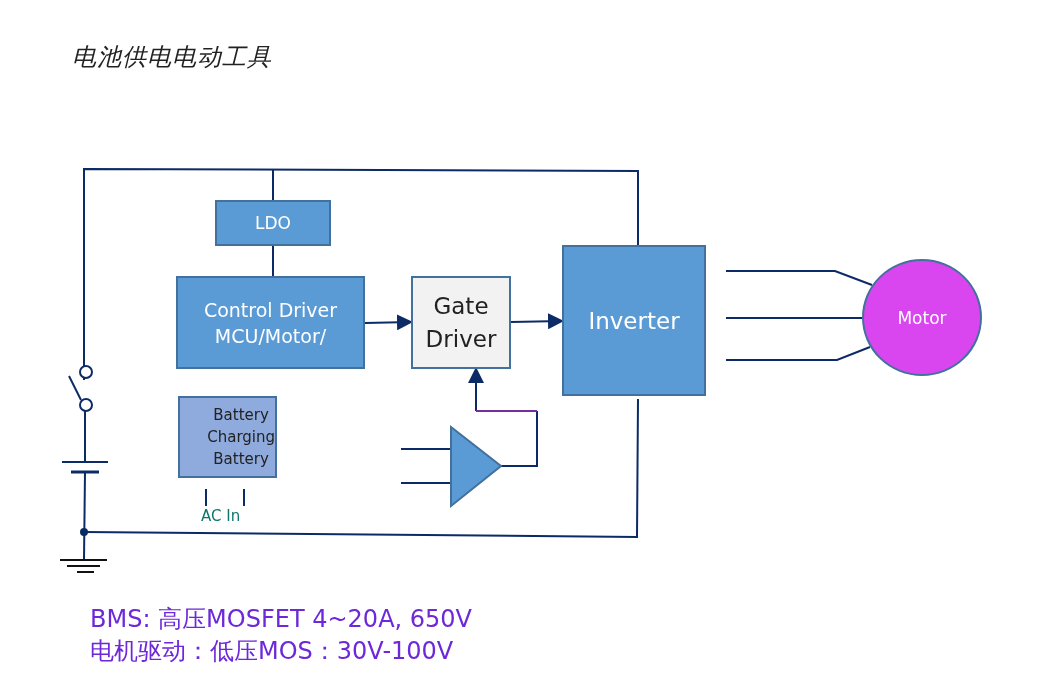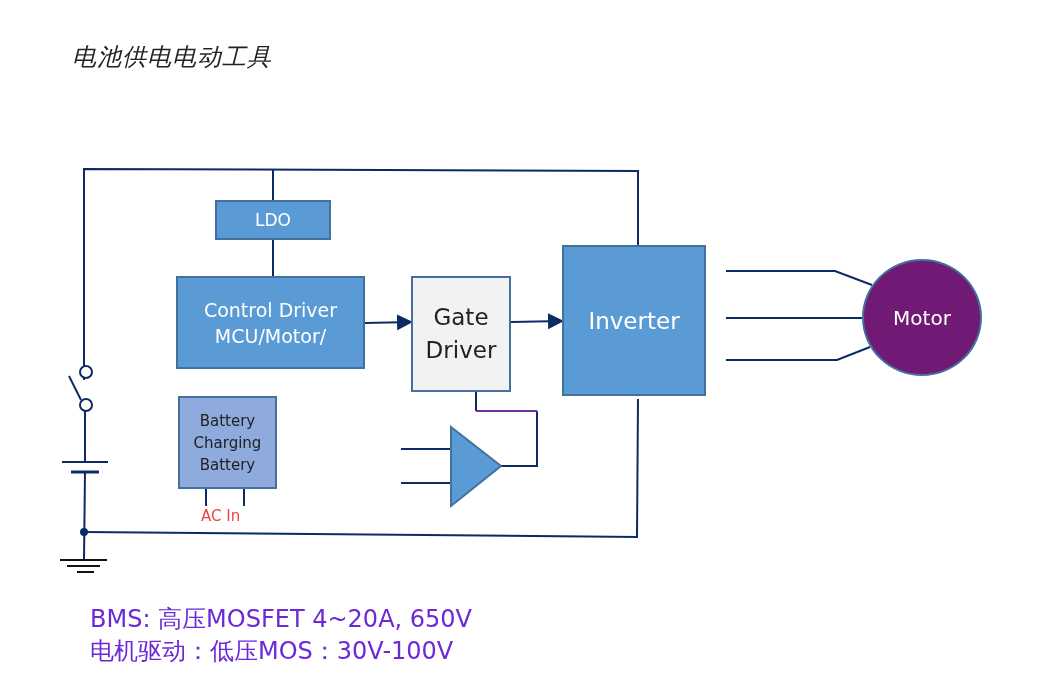--- a/index.html
+++ b/index.html
@@ -3,31 +3,31 @@
 <meta charset="utf-8">
 <style>
   html, body { margin: 0; padding: 0; background: #ffffff; }
   body { width: 1061px; height: 682px; position: relative; overflow: hidden;
          font-family: "DejaVu Sans", "Liberation Sans", sans-serif; }
   .title { position: absolute; left: 72px; top: 41px; font-size: 24px; color: #222; letter-spacing: 1px; font-style: italic; }
   svg.diagram { position: absolute; left: 0; top: 0; }
   .box { position: absolute; box-sizing: border-box; display: flex; align-items: center; justify-content: center;
          text-align: center; border: 2px solid #41719c; }
   .blue { background: #5b9bd5; color: #ffffff; }
-  .ldo { left: 215px; top: 200px; width: 116px; height: 40px; font-size: 17px; }
+  .ldo { left: 215px; top: 200px; width: 116px; height: 46px; font-size: 17px; }
   .mcu { left: 176px; top: 276px; width: 189px; height: 93px; font-size: 19px; line-height: 26px; }
-  .gate { left: 411px; top: 276px; width: 100px; height: 116px; font-size: 23px; line-height: 33px;
+  .gate { left: 411px; top: 276px; width: 100px; height: 93px; font-size: 23px; line-height: 33px;
           background: #f2f2f2; color: #222; }
   .inv { left: 562px; top: 245px; width: 144px; height: 151px; font-size: 23px; }
-  .bcc { left: 178px; top: 396px; width: 99px; height: 93px; font-size: 15px; line-height: 22px;
-         background: #8faadc; color: #222; }
+  .bcc { left: 178px; top: 396px; width: 99px; height: 82px; font-size: 15px; line-height: 22px;
+         background: #8faadc; color: #222; justify-content: flex-end; }
   .motor { position: absolute; left: 862px; top: 259px; width: 120px; height: 117px; border-radius: 50%;
-           background: #701a75; border: 2px solid #41719c; box-sizing: border-box; color: #fff;
-           display: flex; align-items: center; justify-content: center; font-size: 20px; }
-  .acin { position: absolute; left: 201px; top: 507px; font-size: 15px; color: #ef4444; }
+           background: #d946ef; border: 2px solid #41719c; box-sizing: border-box; color: #fff;
+           display: flex; align-items: center; justify-content: center; font-size: 17px; }
+  .acin { position: absolute; left: 201px; top: 507px; font-size: 15px; color: #0f766e; }
   .notes { position: absolute; left: 90px; top: 603px; font-size: 24px; color: #6d28d9; line-height: 32px; }
 </style>
 </head>
 <body>
 
 <div class="title">电池供电电动工具</div>
 
 <svg class="diagram" width="1061" height="682">
   <defs>
     <marker id="arr" markerWidth="8" markerHeight="8" refX="7" refY="4" orient="auto">

